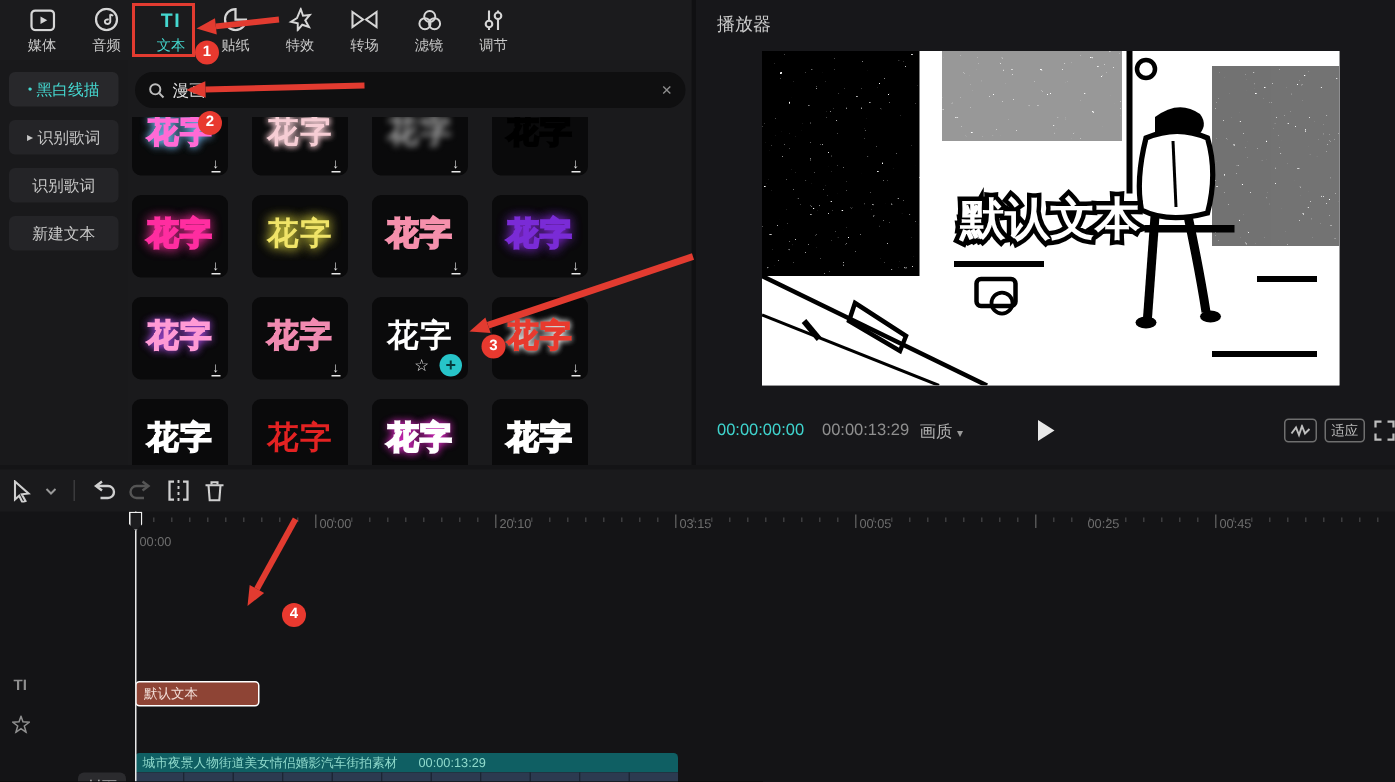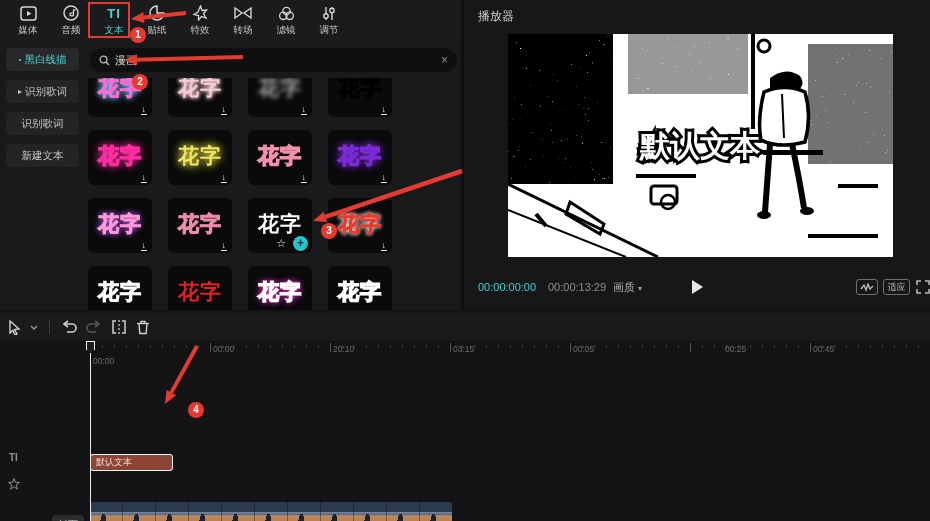--- a/index.html
+++ b/index.html
@@ -457,20 +457,21 @@
       </div>
       <div class="gutter-ic" style="left:35px; top:162px;">
         
       </div>
       <div style="position:absolute; left:52px; top:157px; width:32px; height:20px; background:#2b2b2e; border-radius:4px; color:#d8d8d8; font-size:10px; display:flex; align-items:center; justify-content:center; cursor:pointer;">封面</div>
 
       <div class="clip-text">默认文本</div>
 
 
       <div class="clip-video">
+        <div class="cv-head"><span>城市夜景人物街道美女情侣婚影汽车街拍素材</span><span class="dur">00:00:13:29</span></div>
         <div class="cv-thumbs" id="thumbs">
             <div class="th"></div>
             <div class="th"></div>
             <div class="th"></div>
             <div class="th"></div>
             <div class="th"></div>
             <div class="th"></div>
             <div class="th"></div>
             <div class="th"></div>
             <div class="th"></div>

